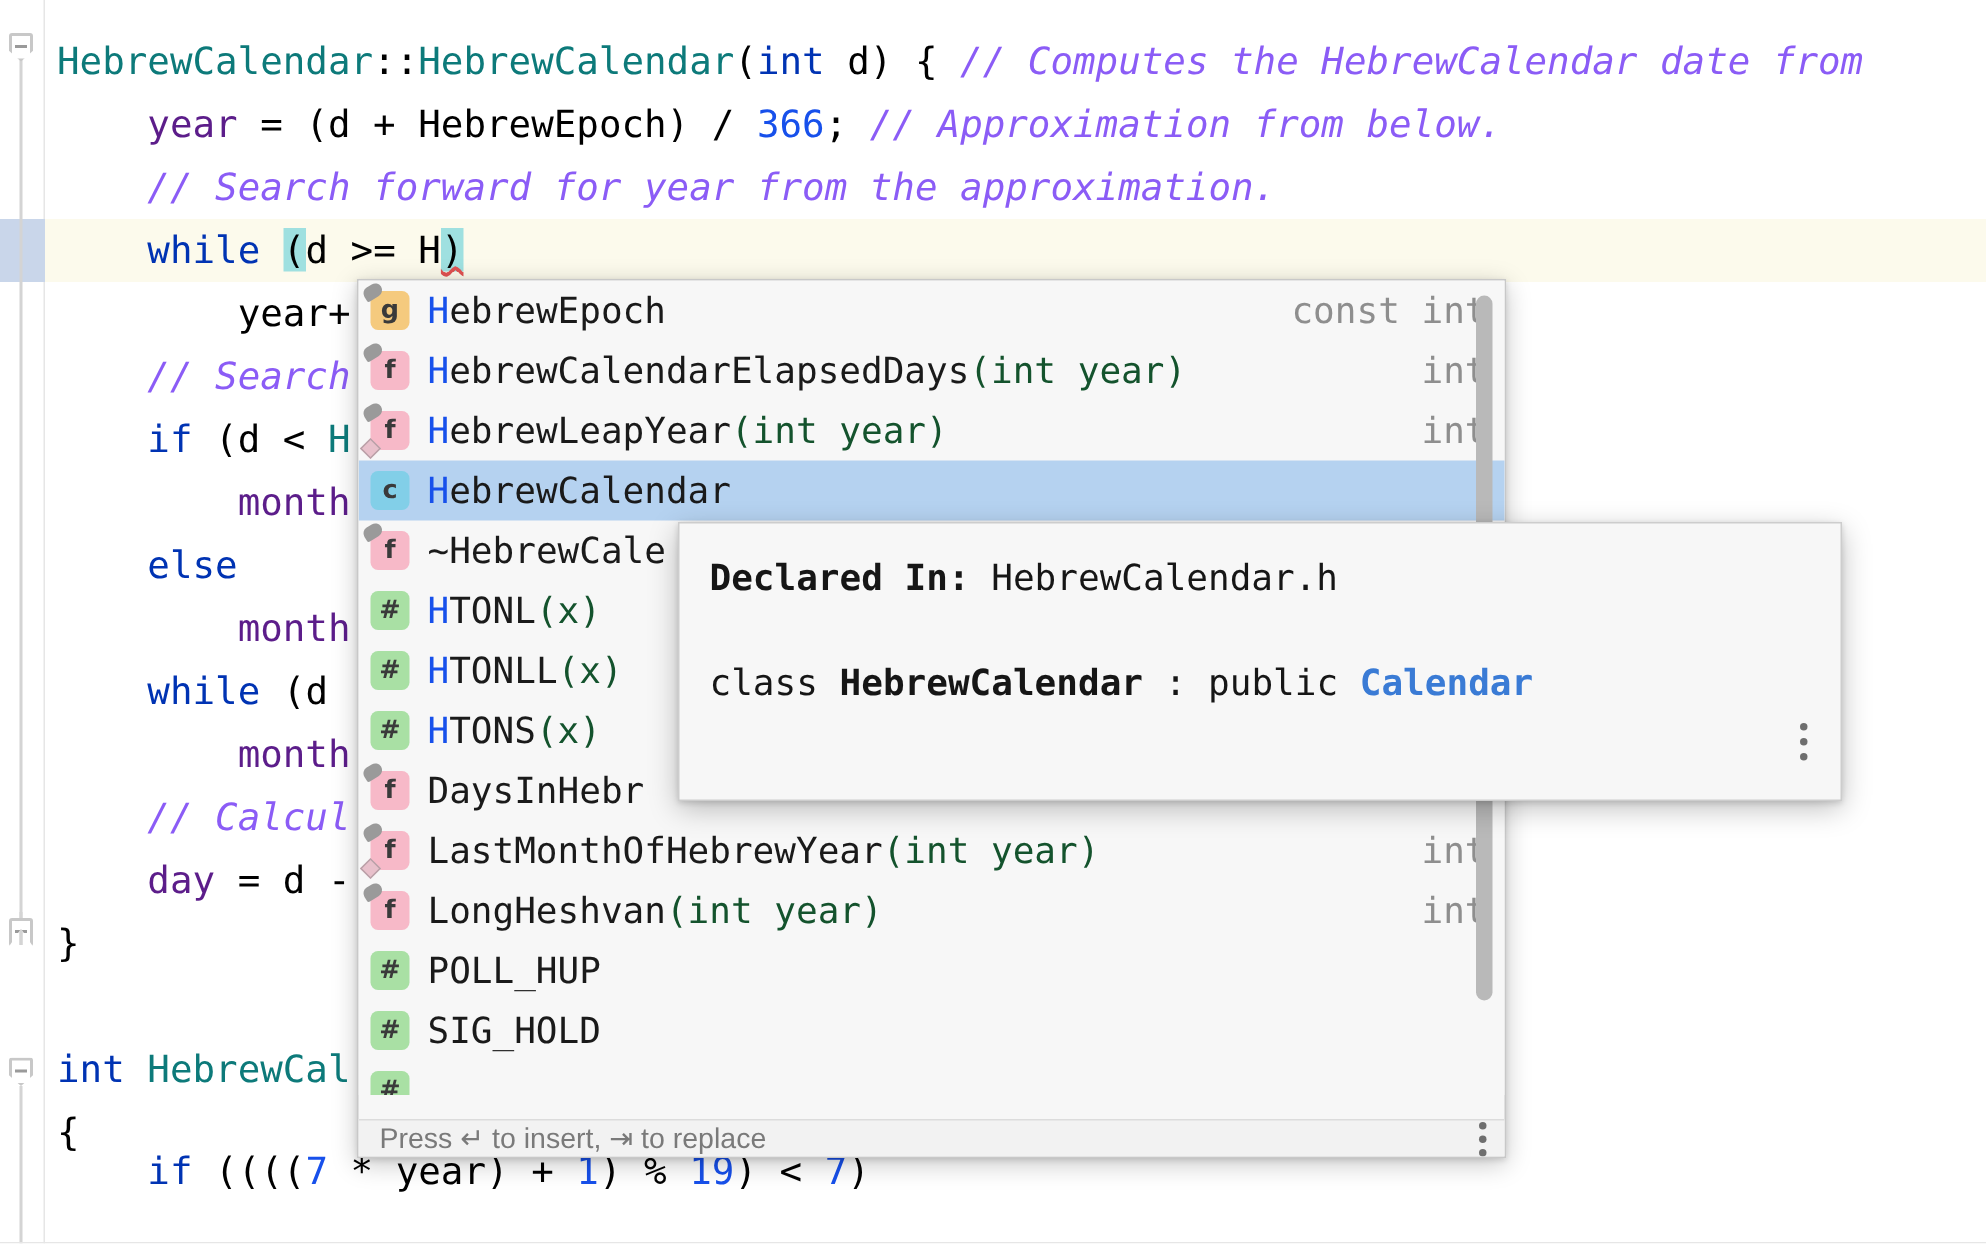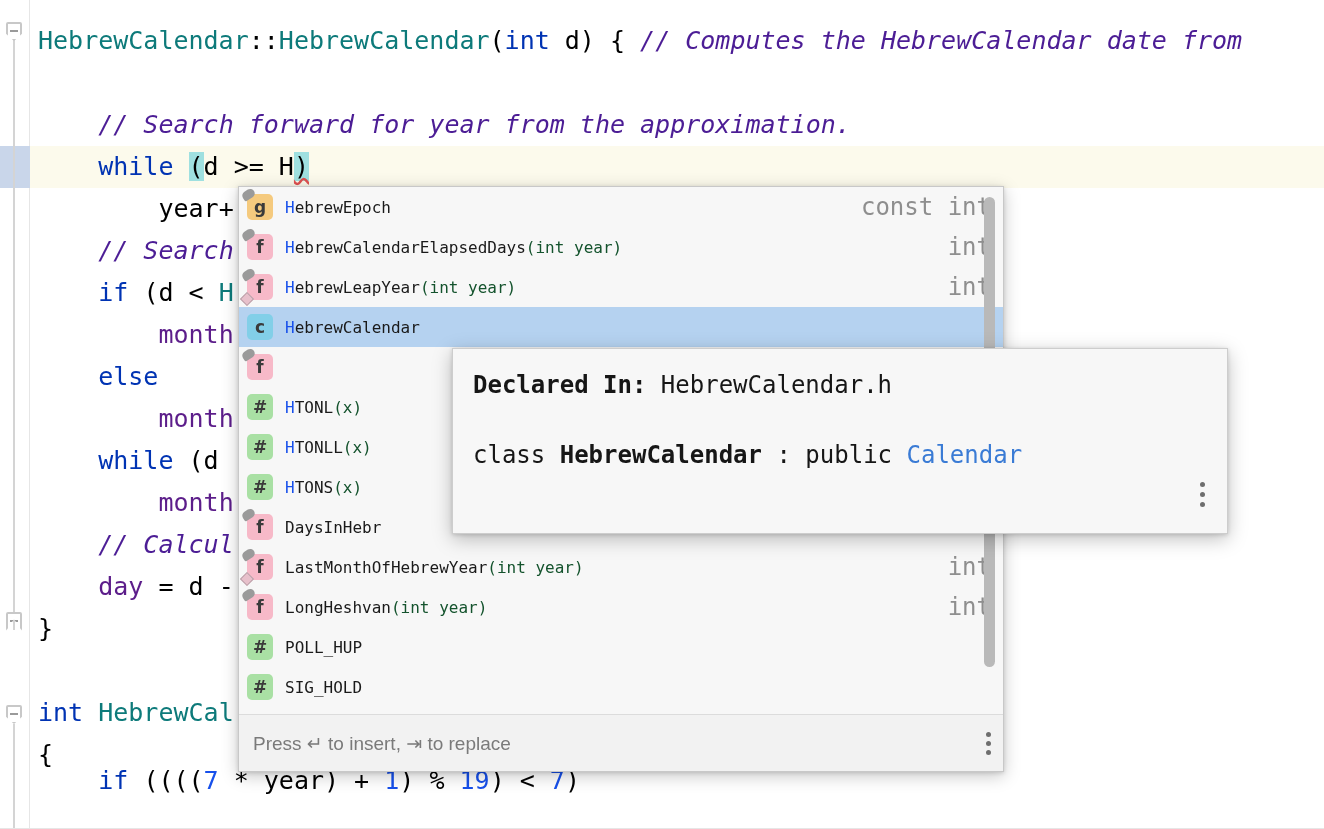--- a/index.html
+++ b/index.html
@@ -75,21 +75,21 @@
     font-size: 25px;
     color: #000000;
     padding-left: 8px;
   }
   .line.current {
     background: #fcfaec;
   }
   .kw       { color: #0033b3; }
   .type     { color: #0d7a7a; }
   .num      { color: #1750eb; }
-  .com      { color: #4c1d95; font-style: italic; }
+  .com      { color: #8b5cf6; font-style: italic; }
   .var      { color: #5c1d8a; }
   .plain    { color: #000000; }
   .brmatch  { background: #9fe0e0; }
   .squiggle {
     text-decoration: underline wavy #e05252;
     text-decoration-skip-ink: none;
   }
 
   
   .editor-bottom-rule {
@@ -159,21 +159,21 @@
     position: absolute;
     left: -5px; bottom: -4px;
     width: 10px; height: 10px;
     background: #e8c0cb;
     border: 1px solid #b9a0a8;
     transform: rotate(45deg);
   }
 
   .cl-label {
     flex: 0 1 auto;
-    font-size: 16px;
+    font-size: 24px;
     color: #1a1a1a;
     overflow: hidden;
   }
   .cl-label .mt { color: #1750eb; }      
   .cl-label .sig { color: #14532d; }     
   .cl-type {
     margin-left: auto;
     padding-left: 24px;
     font-size: 24px;
     color: #8e8e8e;
@@ -191,21 +191,21 @@
     right: 4px; top: 6px;
     width: 11px; height: 470px;
     background: #b9b9b9;
     border-radius: 6px;
   }
 
   
   .cl-footer {
     position: absolute;
     left: 0; bottom: 0;
-    width: 766px; height: 57px;
+    width: 766px; height: 25px;
     background: #f2f2f2;
     border-top: 1px solid #dcdcdc;
     display: flex;
     align-items: center;
     padding: 0 14px;
     font-family: "Liberation Sans", sans-serif;
     font-size: 19px;
     color: #7a7a7a;
   }
   .kebab {
@@ -235,21 +235,21 @@
   .doc-line {
     position: absolute;
     left: 20px;
     font-size: 24px;
     color: #161616;
     white-space: pre;
   }
   .doc-line.l1 { top: 22px; }
   .doc-line.l2 { top: 92px; }
   .doc-b { font-weight: bold; text-align: center; }
-  .doc-link { color: #3a7bd5; }
+  .doc-link { color: #3a7bd5; font-weight: bold; }
   .doc-kebab {
     position: absolute;
     right: 22px; bottom: 26px;
     width: 6px;
     display: flex; flex-direction: column;
     align-items: center; gap: 5px;
   }
   .doc-kebab i {
     display: block;
     width: 5px; height: 5px;
@@ -270,20 +270,21 @@
 
     <div class="gutter-marker-line" style="top:608px;height:22px"></div>
     <div class="fold-shield" style="top:612px;clip-path:polygon(0 0,100% 0,100% 100%,50% 38%,0 100%)"></div>
 
     <div class="fold-shield" style="top:705px"></div>
     <div class="gutter-marker-line" style="top:724px;height:105px"></div>
   </div>
 
   <div class="code-area">
       <div class="line" style="top: 20px;"><span></span><span class="type">HebrewCalendar</span><span class="plain">::</span><span class="type">HebrewCalendar</span><span class="plain">(</span><span class="kw">int</span><span class="plain"> d) { </span><span class="com">// Computes the HebrewCalendar date from</span></div>
+      <div class="line" style="top: 62px;"><span>    </span><span class="var">year</span><span class="plain"> = (d + HebrewEpoch) / </span><span class="num">366</span><span class="plain">; </span><span class="com">// Approximation from below.</span></div>
       <div class="line current" style="top: 146px;"><span>    </span><span class="kw">while</span><span class="plain"> </span><span class="brmatch">(</span><span class="plain">d &gt;= H</span><span class="brmatch squiggle">)</span></div>
       <div class="line" style="top: 104px;"><span>    </span><span class="com">// Search forward for year from the approximation.</span></div>
       <div class="line" style="top: 188px;"><span>        </span><span class="plain">year+</span></div>
       <div class="line" style="top: 230px;"><span>    </span><span class="com">// Search</span></div>
       <div class="line" style="top: 272px;"><span>    </span><span class="kw">if</span><span class="plain"> (d &lt; </span><span class="type">H</span></div>
       <div class="line" style="top: 314px;"><span>        </span><span class="var">month</span></div>
       <div class="line" style="top: 356px;"><span>    </span><span class="kw">else</span></div>
       <div class="line" style="top: 398px;"><span>        </span><span class="var">month</span></div>
       <div class="line" style="top: 440px;"><span>    </span><span class="kw">while</span><span class="plain"> (d</span></div>
       <div class="line" style="top: 482px;"><span>        </span><span class="var">month</span></div>
@@ -314,20 +315,21 @@
         <div class="cl-icon ic-f">f<span class="pin"></span><span class="diamond"></span></div>
         <div class="cl-label"><span class="mt">H</span><span>ebrewLeapYear</span><span class="sig">(int year)</span></div>
         <div class="cl-type">int</div>
       </div>
       <div class="cl-row selected">
         <div class="cl-icon ic-c">c</div>
         <div class="cl-label"><span class="mt">H</span><span>ebrewCalendar</span></div>
       </div>
       <div class="cl-row">
         <div class="cl-icon ic-f">f<span class="pin"></span></div>
+        <div class="cl-label"><span>~H</span><span>ebrewCale</span></div>
       </div>
       <div class="cl-row">
         <div class="cl-icon ic-m">#</div>
         <div class="cl-label"><span class="mt">H</span><span>TONL</span><span class="sig">(x)</span></div>
       </div>
       <div class="cl-row">
         <div class="cl-icon ic-m">#</div>
         <div class="cl-label"><span class="mt">H</span><span>TONLL</span><span class="sig">(x)</span></div>
       </div>
       <div class="cl-row">

